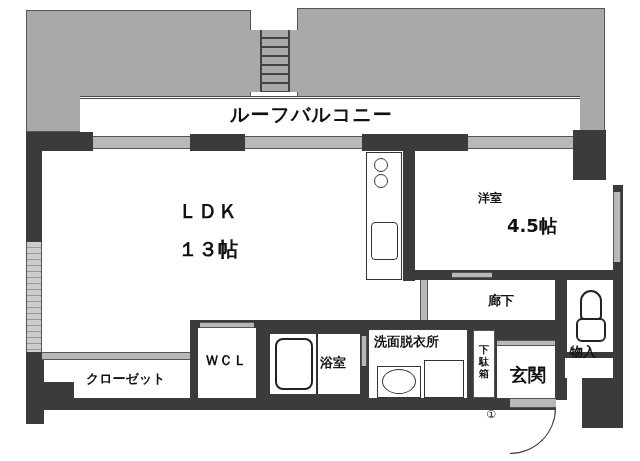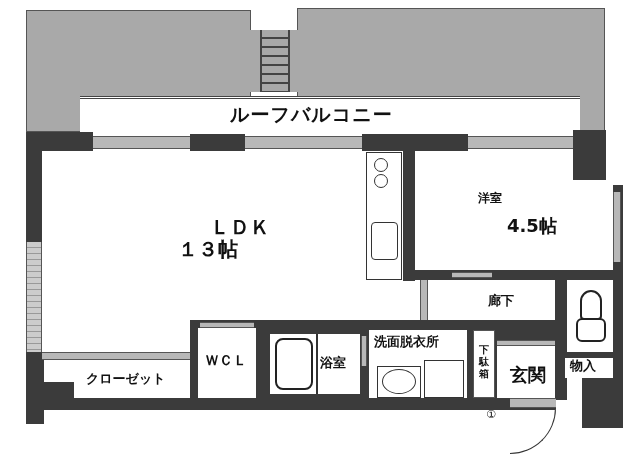--- a/index.html
+++ b/index.html
@@ -33,21 +33,21 @@
 <div class="abs win" style="left:468px;top:136px;width:105px;height:13px;"></div>
 <div class="abs wall" style="left:573px;top:130px;width:33px;height:55px;"></div>
 
 <div class="abs wall" style="left:26px;top:180px;width:16px;height:62px;"></div>
 <div class="abs win" style="left:26px;top:242px;width:16px;height:112px;border:none;border-left:1px solid #555;border-right:1px solid #555;background:repeating-linear-gradient(#ccc 0 5px,#999 5px 6px);"></div>
 <div class="abs wall" style="left:26px;top:352px;width:18px;height:72px;"></div>
 <div class="abs wall" style="left:40px;top:382px;width:36px;height:26px;"></div>
 
 <div class="abs room" style="left:42px;top:151px;width:322px;height:200px;"></div>
 <div class="abs room" style="left:42px;top:280px;width:380px;height:40px;"></div>
-<div class="lbl" style="left:178px;top:216px;font-size:20px;margin-left:32px;">ＬＤＫ</div>
+<div class="lbl" style="left:178px;top:200px;font-size:20px;">ＬＤＫ</div>
 <div class="lbl" style="left:178px;top:238px;font-size:20px;">１３帖</div>
 
 <div class="abs ln" style="left:366px;top:152px;width:36px;height:128px;"></div>
 <div class="abs" style="left:374px;top:158px;width:14px;height:14px;border:1.5px solid #333;border-radius:50%;"></div>
 <div class="abs" style="left:374px;top:174px;width:14px;height:14px;border:1.5px solid #333;border-radius:50%;"></div>
 <div class="abs" style="left:371px;top:222px;width:27px;height:38px;border:1.5px solid #333;border-radius:4px;"></div>
 <div class="abs wall" style="left:403px;top:151px;width:12px;height:130px;"></div>
 
 <div class="abs room" style="left:415px;top:151px;width:158px;height:119px;"></div>
 <div class="abs room" style="left:415px;top:180px;width:198px;height:90px;"></div>
@@ -62,21 +62,21 @@
 <div class="abs win" style="left:420px;top:280px;width:8px;height:40px;border:none;border-left:1px solid #555;border-right:1px solid #555;"></div>
 <div class="abs wall" style="left:555px;top:280px;width:12px;height:120px;"></div>
 <div class="lbl" style="left:488px;top:294px;font-size:13px;">廊下</div>
 
 <div class="abs room" style="left:567px;top:280px;width:46px;height:72px;"></div>
 <div class="abs fx" style="left:580px;top:290px;width:22px;height:30px;border-radius:11px 11px 4px 4px;"></div>
 <div class="abs fx" style="left:576px;top:318px;width:30px;height:24px;border-radius:6px;"></div>
 
 <div class="abs wall" style="left:555px;top:352px;width:68px;height:6px;"></div>
 <div class="abs room" style="left:565px;top:358px;width:48px;height:20px;"></div>
-<div class="lbl" style="left:570px;top:359px;font-size:13px;">物入</div>
+<div class="lbl" style="left:570px;top:345px;font-size:13px;">物入</div>
 <div class="abs wall" style="left:582px;top:378px;width:41px;height:50px;"></div>
 
 <div class="abs wall" style="left:190px;top:320px;width:365px;height:90px;"></div>
 <div class="abs wall" style="left:42px;top:398px;width:148px;height:12px;"></div>
 
 <div class="abs win" style="left:42px;top:352px;width:148px;height:8px;"></div>
 <div class="abs room" style="left:74px;top:360px;width:116px;height:38px;"></div>
 <div class="abs room" style="left:44px;top:360px;width:30px;height:22px;"></div>
 <div class="lbl" style="left:86px;top:372px;font-size:13px;">クローゼット</div>
 

